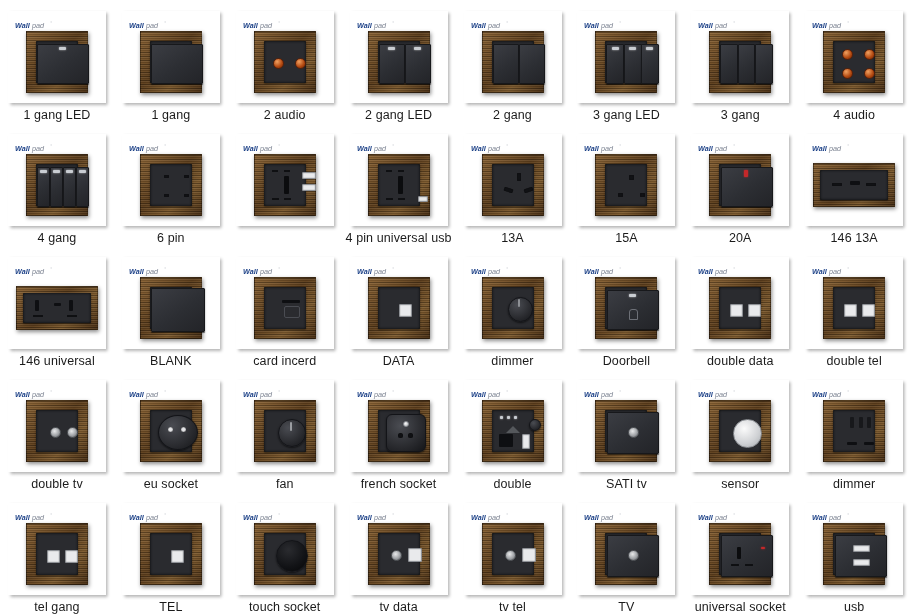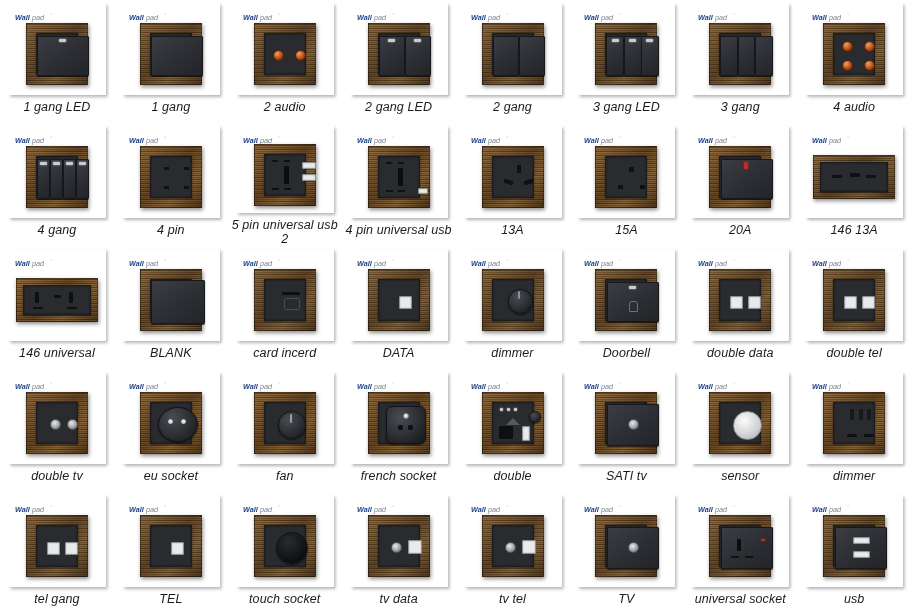--- a/index.html
+++ b/index.html
@@ -6,21 +6,21 @@
   body{
     width:911px;height:615px;
     background:#ffffff;
     font-family:"Liberation Sans", sans-serif;
     overflow:hidden;
   }
   .grid{
     display:grid;
     grid-template-columns:repeat(8, 113.9px);
     grid-template-rows:repeat(5, 123px);
-    width:911px;height:602px;
+    width:911px;height:602px;margin-top:8px;
   }
   .cell{
     position:relative;
     display:flex;
     flex-direction:column;
     align-items:center;
   }
   .card{
     position:relative;
     width:98px;height:92px;
@@ -112,21 +112,20 @@
   .slot{ position:absolute;background:#0e0f12;border-radius:1px;}
   .caption{
     margin-top:5px;
     font-size:12.5px;
     color:#1b1b1b;
     text-align:center;
     line-height:14px;
     letter-spacing:.1px;
     max-width:108px;
     font-family:"Liberation Sans", sans-serif;
-    font-style:italic;
   }
 </style>
 </head>
 <body>
 
 <div class="grid">
     <div class="cell">
       <div class="card">
         <span class="logo"><svg viewBox="0 0 44 9" width="44" height="9" preserveAspectRatio="none">
             <text x="0" y="7.2" font-family="Liberation Sans, sans-serif" font-size="7.2" font-weight="bold" fill="#1a3f86" font-style="italic">Wall</text>
@@ -313,21 +312,21 @@
           <div class="plate sq">
             <div class="inner">
               <div class="pinhole" style="left:14px;top:11px;width:5px;height:3px;"></div>
               <div class="pinhole" style="left:34px;top:11px;width:5px;height:3px;"></div>
               <div class="pinhole" style="left:14px;top:30px;width:5px;height:3px;"></div>
               <div class="pinhole" style="left:34px;top:30px;width:5px;height:3px;"></div>
             </div>
           </div>
         </div>
       </div>
-      <div class="caption">4 pin</div>
+      <div class="caption">6 pin</div>
     </div>
     <div class="cell">
       <div class="card">
         <span class="logo"><svg viewBox="0 0 44 9" width="44" height="9" preserveAspectRatio="none">
             <text x="0" y="7.2" font-family="Liberation Sans, sans-serif" font-size="7.2" font-weight="bold" fill="#1a3f86" font-style="italic">Wall</text>
             <text x="17" y="7.2" font-family="Liberation Sans, sans-serif" font-size="7.2" fill="#7a8190" font-style="italic">pad</text>
             <text x="35.5" y="3.4" font-family="Liberation Sans, sans-serif" font-size="4" fill="#9aa0ab">°</text>
           </svg></span>
         <div class="prodwrap">
           <div class="plate sq">
@@ -336,21 +335,20 @@
               <div class="pinhole" style="left:20px;top:6px;width:6px;height:2px;"></div>
               <div class="slot" style="left:20px;top:12px;width:5px;height:18px;background:#0b0c0e;"></div>
               <div class="pinhole" style="left:8px;top:34px;width:7px;height:2px;"></div>
               <div class="pinhole" style="left:20px;top:34px;width:7px;height:2px;"></div>
               <div class="jack" style="left:38px;top:8px;width:12px;height:5px;"></div>
               <div class="jack" style="left:38px;top:20px;width:12px;height:5px;"></div>
             </div>
           </div>
         </div>
       </div>
-      <div class="caption">5 pin universal usb 2</div>
     </div>
     <div class="cell">
       <div class="card">
         <span class="logo"><svg viewBox="0 0 44 9" width="44" height="9" preserveAspectRatio="none">
             <text x="0" y="7.2" font-family="Liberation Sans, sans-serif" font-size="7.2" font-weight="bold" fill="#1a3f86" font-style="italic">Wall</text>
             <text x="17" y="7.2" font-family="Liberation Sans, sans-serif" font-size="7.2" fill="#7a8190" font-style="italic">pad</text>
             <text x="35.5" y="3.4" font-family="Liberation Sans, sans-serif" font-size="4" fill="#9aa0ab">°</text>
           </svg></span>
         <div class="prodwrap">
           <div class="plate sq">

